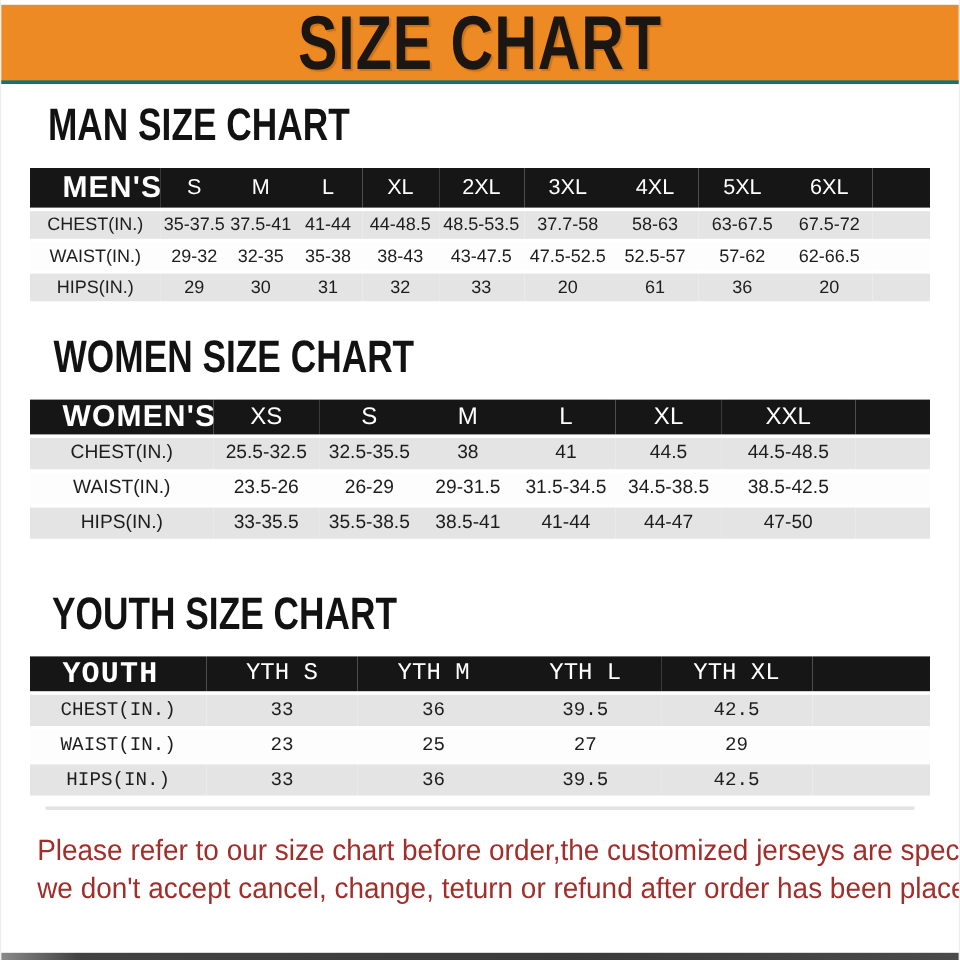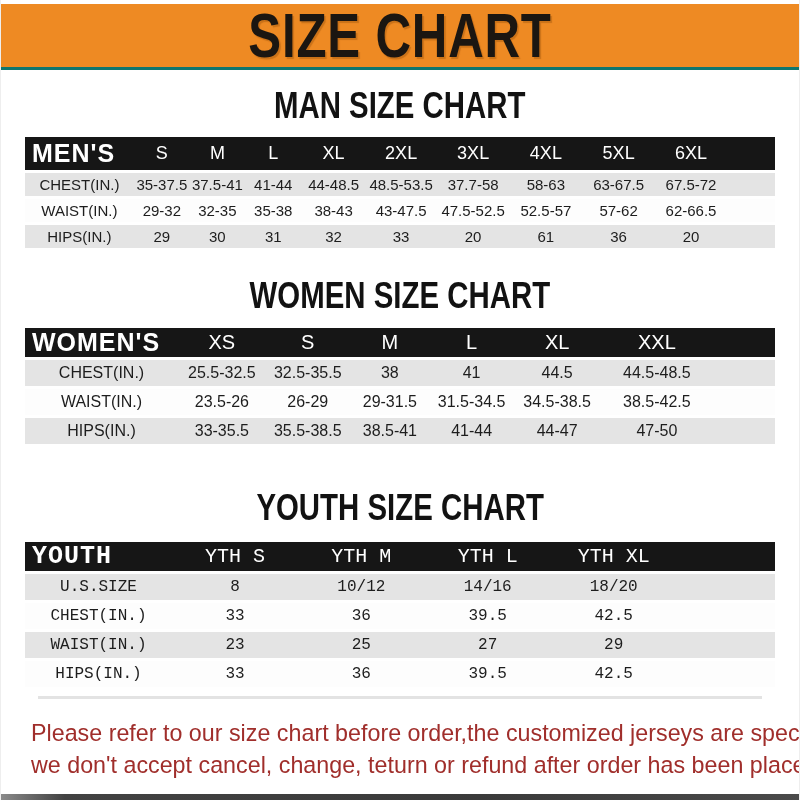--- a/index.html
+++ b/index.html
@@ -35,22 +35,21 @@
     color: #1b1611;
     letter-spacing: 1px;
     transform: scale(0.82, 1.06);
     text-shadow: 2px 2px 1px rgba(120, 60, 0, 0.30);
     white-space: nowrap;
     line-height: 1;
   }
 
   
   .section-heading {
-    text-align: center;
-    margin: 0;
+    margin: 15px;
     line-height: 1;
   }
   .section-heading .condensed {
     display: inline-block;
     font-size: 35px;
     font-weight: bold;
     color: #121212;
     letter-spacing: 0px;
     transform: scale(0.84, 1.08);
     white-space: nowrap;
@@ -77,21 +76,21 @@
   }
   table.size-table thead th {
     font-weight: normal;
     text-align: center;
     padding: 0;
     overflow: hidden;
     white-space: nowrap;
   }
   table.size-table th.corner {
     text-align: left;
-    padding-left: 7px;
+    padding-left: 27px;
     font-weight: bold;
     letter-spacing: 1px;
   }
   table.size-table tbody tr:nth-child(odd) { background: #e4e4e4; }
   table.size-table tbody tr:nth-child(even){ background: #fdfdfd; }
   table.size-table td {
     text-align: center;
     color: #1d1d1d;
     padding: 0;
     white-space: nowrap;
@@ -301,28 +300,20 @@
           <th class="corner">YOUTH</th>
           <th>YTH S</th>
           <th>YTH M</th>
           <th>YTH L</th>
           <th>YTH XL</th>
           <th></th>
         </tr>
       </thead>
       <tbody>
         <tr>
-          <td>U.S.SIZE</td>
-          <td>8</td>
-          <td>10/12</td>
-          <td>14/16</td>
-          <td>18/20</td>
-          <td></td>
-        </tr>
-        <tr>
           <td>CHEST(IN.)</td>
           <td>33</td>
           <td>36</td>
           <td>39.5</td>
           <td>42.5</td>
           <td></td>
         </tr>
         <tr>
           <td>WAIST(IN.)</td>
           <td>23</td>

